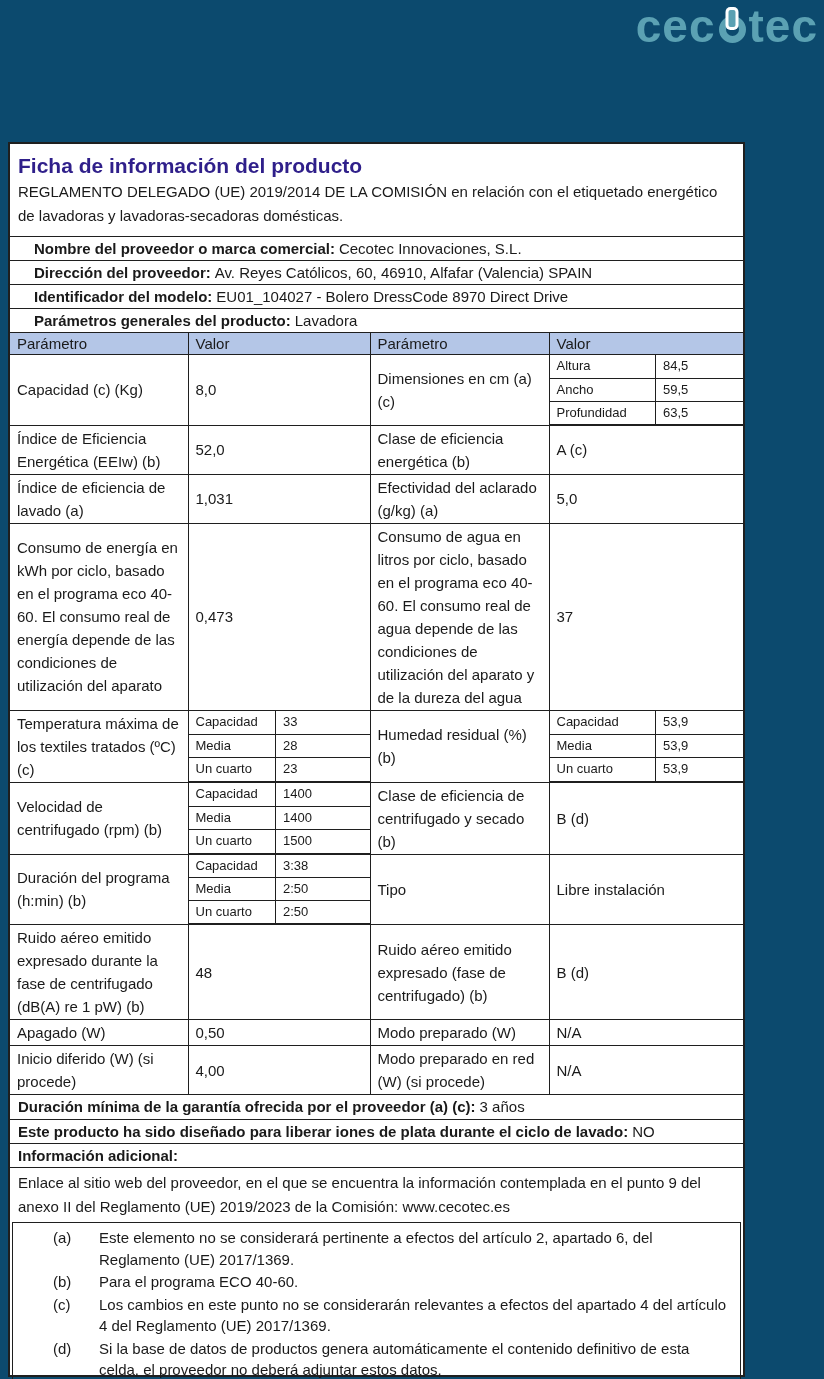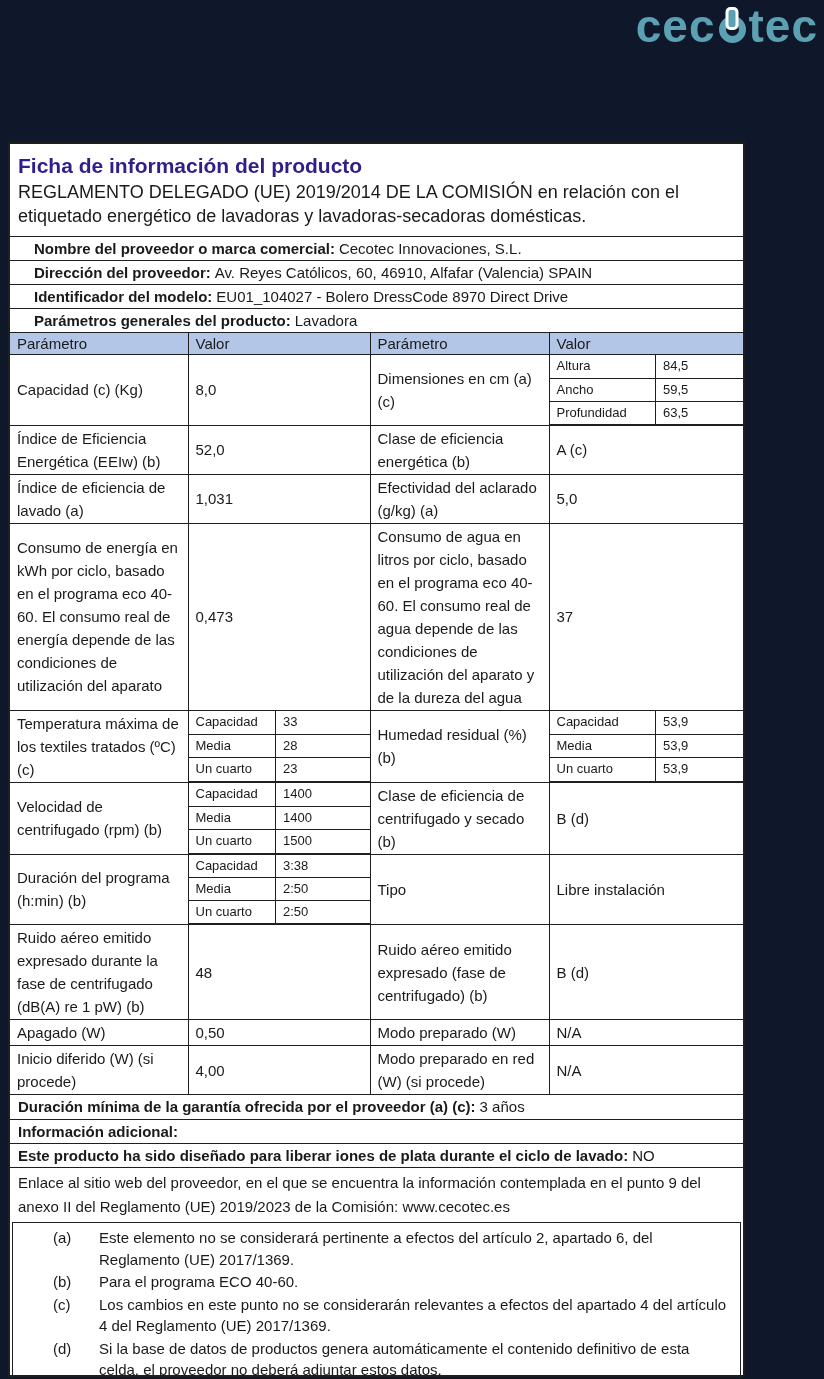--- a/index.html
+++ b/index.html
@@ -5,38 +5,38 @@
   :root{
     --brand:#5ba1b3;
     --title:#2f1f8a;
     --hdr-bg:#b4c6e7;
     --line:#1f1f1f;
     --text:#1a1a1a;
   }
   *{box-sizing:border-box;margin:0;padding:0}
   html,body{background:#fff}
   body{font-family:"Liberation Sans","DejaVu Sans",sans-serif;color:var(--text)}
-  .page{position:relative;width:824px;height:1379px;background:#0f172a;overflow:hidden}
+  .page{position:relative;width:824px;height:1379px;background:#0c4a6e;overflow:hidden}
 
   
   .logo{position:absolute;top:0px;right:6px;color:var(--brand);
         font-size:46px;font-weight:700;letter-spacing:1px;line-height:52px;user-select:none}
   .power-o{display:inline-block;position:relative;width:27px;height:27px;
         border:7px solid var(--brand);border-radius:50%;top:1px;margin:0 3px}
   .power-o::before{content:"";position:absolute;left:50%;transform:translateX(-50%);
         top:-13px;width:7px;height:17px;background:var(--brand);
         box-shadow:0 0 0 3px #fff;border-radius:2px}
 
   
   .doc-box{position:absolute;left:8px;top:142px;width:737px;height:1235px;
         border:2px solid var(--line);background:#fff;font-size:15px;line-height:23px}
 
   .head{padding:8px 10px 8px 8px}
   .doc-title{font-size:21px;line-height:28px;font-weight:700;color:var(--title);}
-  .doc-intro{font-size:18px;line-height:24px}
+  .doc-intro{font-size:15px;line-height:24px}
 
   .info-row{border-top:1px solid var(--line);padding:2px 24px;min-height:24px;line-height:19px;
         display:block}
   .lbl{font-weight:700;margin-right:4px}
 
   
   table.ptable{width:100%;border-collapse:collapse;table-layout:fixed;border-top:1px solid var(--line)}
   .ptable th,.ptable td{border:1px solid var(--line);vertical-align:middle;
         padding:1px 7px;font-size:15px;line-height:23px;text-align:left;overflow:hidden}
   .ptable tr>*:first-child{border-left:none}
@@ -286,24 +286,24 @@
           <td>N/A</td>
         </tr>
 
       </tbody>
     </table>
 
     <div class="footer-row" style="border-top:none">
       <span class="lbl">Duración mínima de la garantía ofrecida por el proveedor (a) (c):</span><span>3 años</span>
     </div>
     <div class="footer-row">
+      <span class="lbl">Este producto ha sido diseñado para liberar iones de plata durante el ciclo de lavado:</span><span>NO</span>
+    </div>
+    <div class="footer-row">
       <span class="lbl">Información adicional:</span><span></span>
-    </div>
-    <div class="footer-row">
-      <span class="lbl">Este producto ha sido diseñado para liberar iones de plata durante el ciclo de lavado:</span><span>NO</span>
     </div>
     <div class="link-row">
       <span>Enlace al sitio web del proveedor, en el que se encuentra la información contemplada en el punto 9 del anexo II del Reglamento (UE) 2019/2023 de la Comisión:</span>
       <span class="url">www.cecotec.es</span>
     </div>
 
     <div class="footnotes">
       <div class="fn-item">
         <span class="fn-marker">(a)</span>
         <span class="fn-text">Este elemento no se considerará pertinente a efectos del artículo 2, apartado 6, del Reglamento (UE) 2017/1369.</span>

